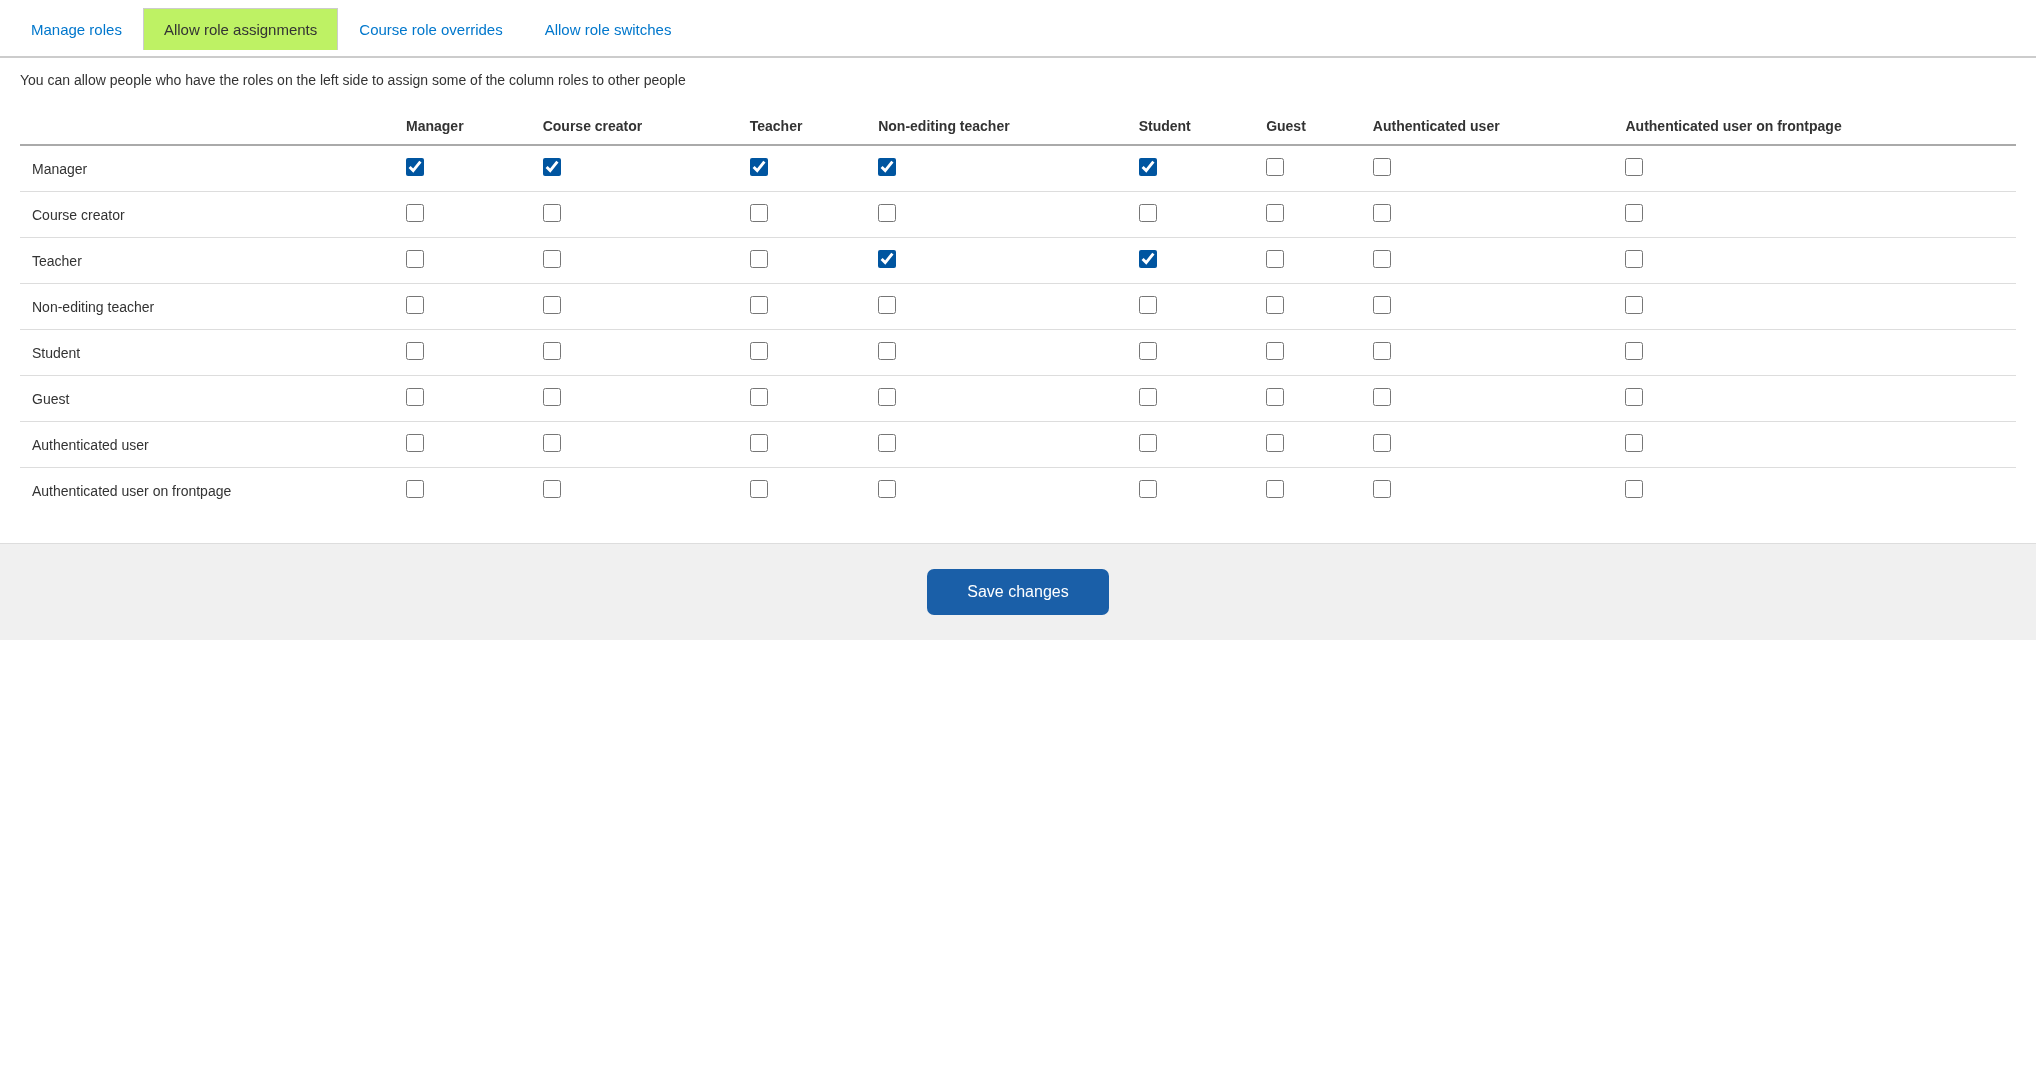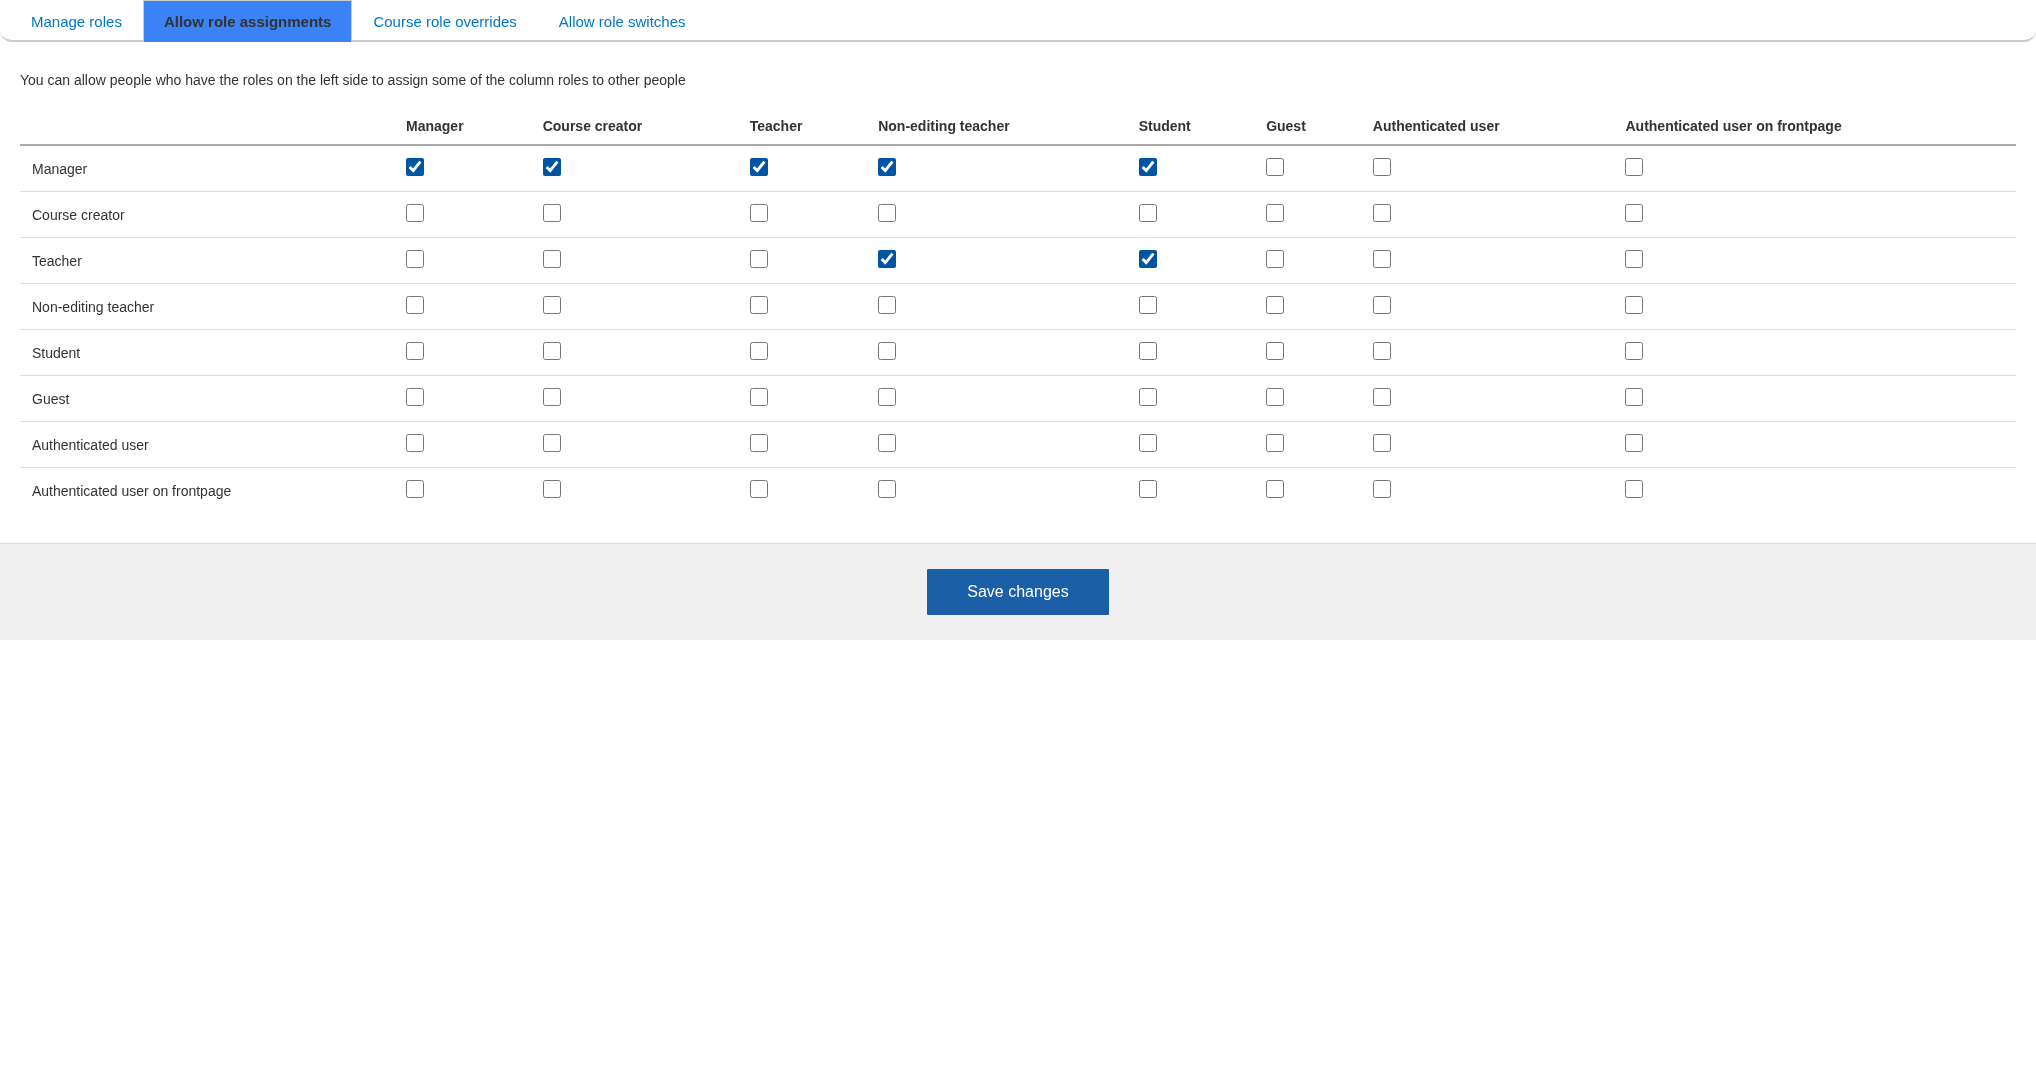--- a/index.html
+++ b/index.html
@@ -6,42 +6,41 @@
     body {
       font-family: Arial, sans-serif;
       font-size: 14px;
       color: #333;
       background: #fff;
     }
 
     .tabs {
       display: flex;
       border-bottom: 2px solid #ccc;
-      padding: 0 10px;
-      margin-bottom: 20px;
-      border-radius: 12px;
+      padding: 8px 10px;
+      margin-bottom: 4px;
     }
 
     .tab {
       padding: 12px 20px;
       cursor: pointer;
       text-decoration: none;
       color: #0077cc;
       font-size: 15px;
       border: 1px solid transparent;
       border-bottom: none;
       margin-bottom: -2px;
     }
 
     .tab.active {
-      background: #3b82f6;
+      background: #bef264;
       border-color: #ccc;
       border-bottom-color: #fff;
       color: #333;
-      font-weight: bold;
+      font-weight: normal;
     }
 
     .description {
       padding: 10px 20px 20px 20px;
       font-size: 14px;
       color: #333;
     }
 
     .table-container {
       padding: 0 20px;
@@ -102,21 +101,21 @@
       border-top: 1px solid #ddd;
     }
 
     .save-button {
       background: #1a5fa8;
       color: #fff;
       border: none;
       padding: 14px 40px;
       font-size: 16px;
       cursor: pointer;
-      border-radius: 1px;
+      border-radius: 7px;
     }
   </style>
 </head>
 <body>
 
 <div class="tabs">
     <a class="tab" href="#">Manage roles</a>
     <a class="tab active" href="#">Allow role assignments</a>
     <a class="tab" href="#">Course role overrides</a>
     <a class="tab" href="#">Allow role switches</a>

